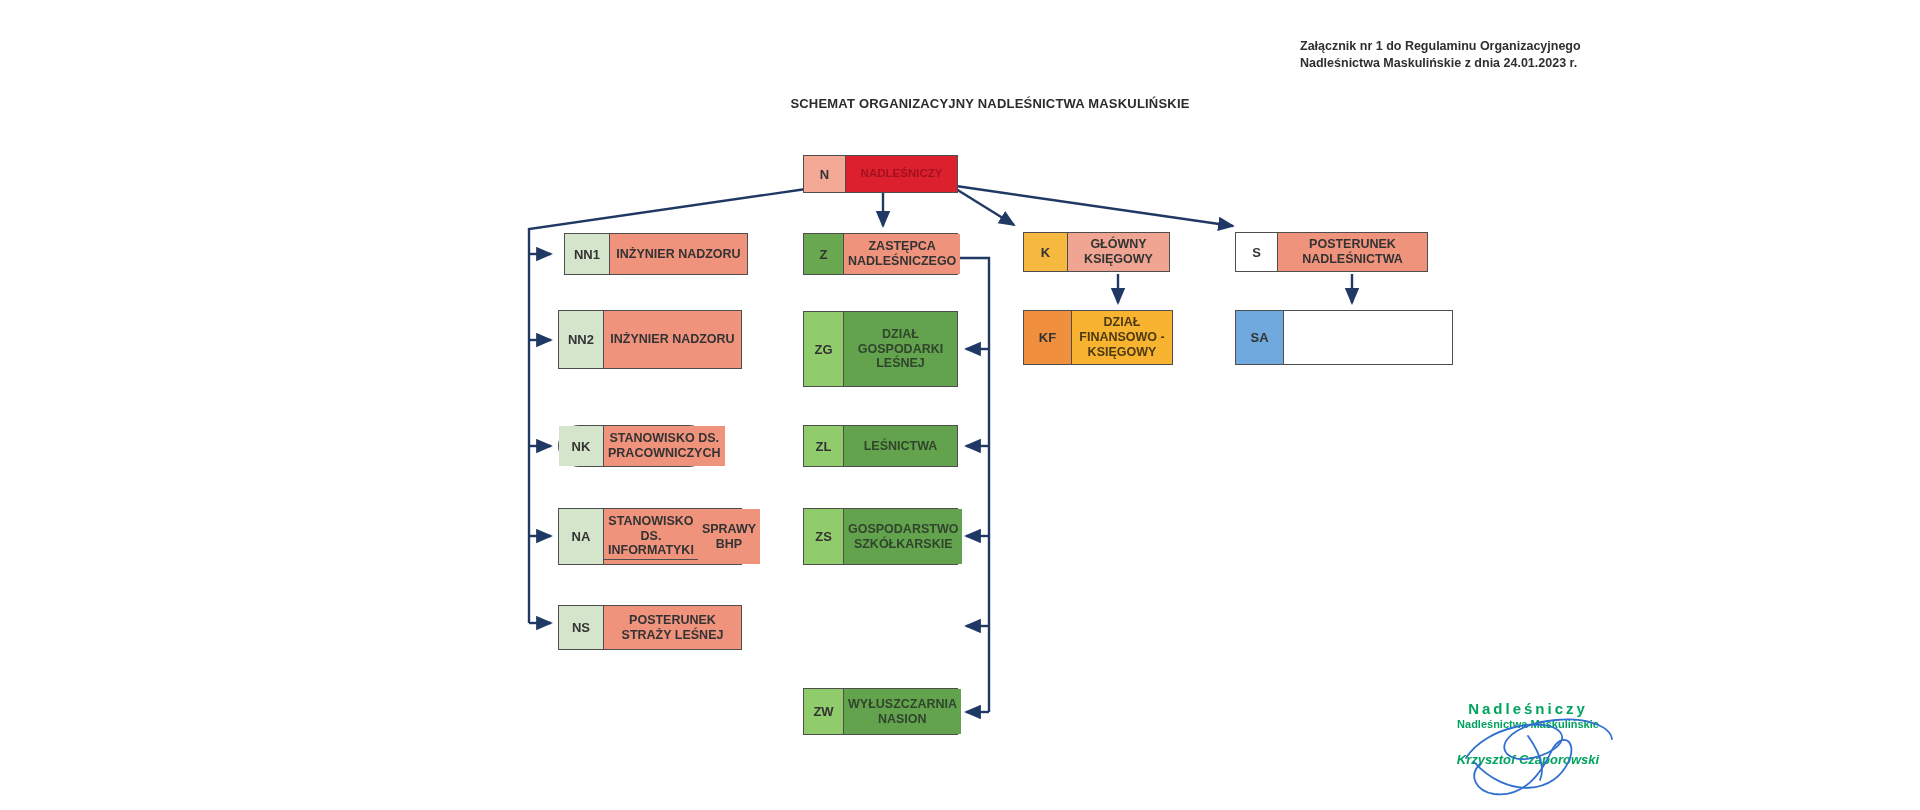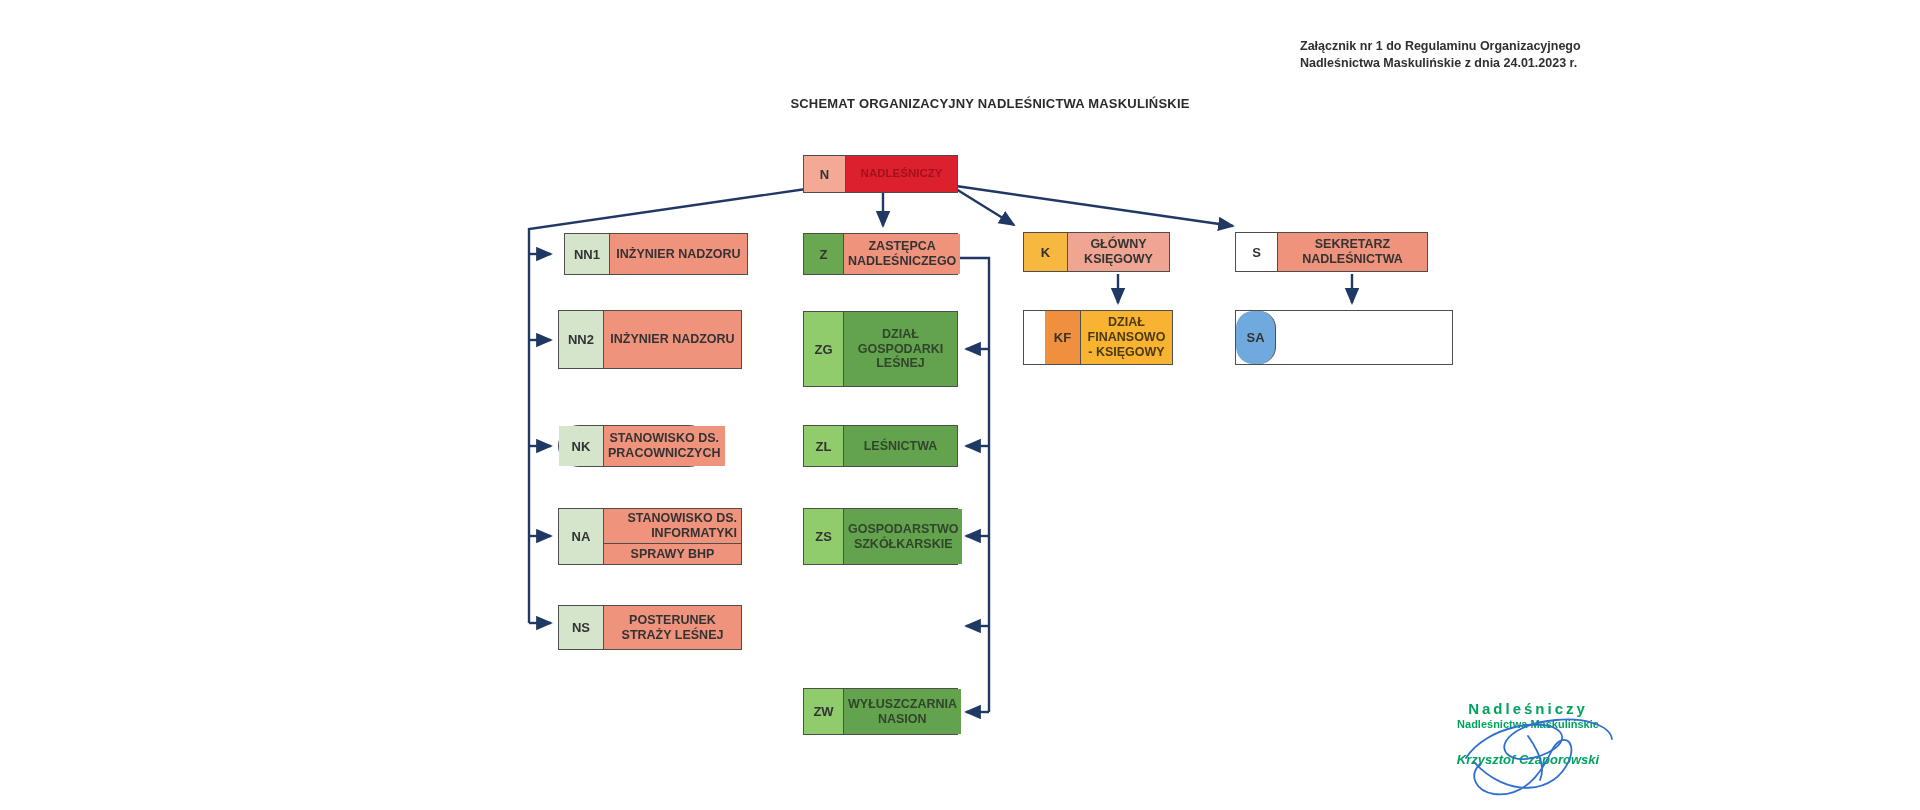--- a/index.html
+++ b/index.html
@@ -33,21 +33,21 @@
   .bg-greenbr{background:#90CC6C;}
   .bg-greendk{background:#63A34E;color:#31452c;}
   .bg-red{background:#DC202E;color:#a5101f;}
   .bg-pinkN{background:#F3A995;color:#333;}
   .bg-yellow{background:#F6B83F;}
   .bg-orange{background:#F0903F;}
   .bg-amber{background:#F8B430;color:#4c3a14;}
   .bg-blue{background:#70A9DE;}
   .bg-white{background:#ffffff;}
   
-  .split{display:flex;flex-direction:column;padding:0;text-align:right;}
+  .split{display:flex;flex-direction:row;padding:0;}
   .split .top{flex:2;display:flex;align-items:center;justify-content:center;
     border-bottom:1.4px solid #4e4e4e;padding:1px 4px;}
   .split .bot{flex:1.1;display:flex;align-items:center;justify-content:center;padding:1px 4px;}
   svg.wires{position:absolute;left:0;top:0;pointer-events:none;}
   
   .stamp{position:absolute;left:1428px;top:700px;width:200px;text-align:center;}
   .stamp .role{font-size:15px;font-weight:bold;color:#00A35D;letter-spacing:3px;}
   .stamp .unit{font-size:11px;font-weight:bold;color:#00A35D;margin-top:1px;}
   .stamp .name{font-size:13px;font-weight:bold;font-style:italic;color:#00A35D;margin-top:22px;}
   .scribble{position:absolute;left:1428px;top:706px;}
@@ -144,30 +144,30 @@
   <div class="box" style="left:803px;top:688px;width:155px;height:47px;">
     <div class="cell code bg-greenbr" style="width:40px;">ZW</div>
     <div class="cell body bg-greendk">WYŁUSZCZARNIA NASION</div>
   </div>
 
   <div class="box" style="left:1023px;top:232px;width:147px;height:40px;">
     <div class="cell code bg-yellow" style="width:44px;">K</div>
     <div class="cell body bg-pinklt">GŁÓWNY KSIĘGOWY</div>
   </div>
   <div class="box" style="left:1023px;top:310px;width:150px;height:55px;">
-    <div class="cell code bg-orange" style="width:36px;margin-left:21px;">KF</div>
+    <div class="cell code bg-orange" style="width:48px;">KF</div>
     <div class="cell body bg-amber">DZIAŁ FINANSOWO - KSIĘGOWY</div>
   </div>
 
   <div class="box" style="left:1235px;top:232px;width:193px;height:40px;">
     <div class="cell code bg-white" style="width:42px;">S</div>
-    <div class="cell body bg-salmon">SEKRETARZ NADLEŚNICTWA</div>
+    <div class="cell body bg-salmon">POSTERUNEK NADLEŚNICTWA</div>
   </div>
   <div class="box" style="left:1235px;top:310px;width:218px;height:55px;">
-    <div class="cell code bg-blue" style="width:40px;border-radius:17px;">SA</div>
+    <div class="cell code bg-blue" style="width:48px;">SA</div>
   </div>
 
   <div class="stamp">
     <div class="role">Nadleśniczy</div>
     <div class="unit">Nadleśnictwa Maskulińskie</div>
     <div class="name">Krzysztof Czaporowski</div>
   </div>
   <svg class="scribble" width="210" height="100" viewBox="0 0 210 100">
     <g stroke="#2F6FD0" stroke-width="1.8" fill="none" stroke-linecap="round">
       <path d="M38,52 C58,20 118,10 132,26 C144,40 104,58 86,52 C64,44 80,18 128,14 C158,11 182,20 184,33"></path>

